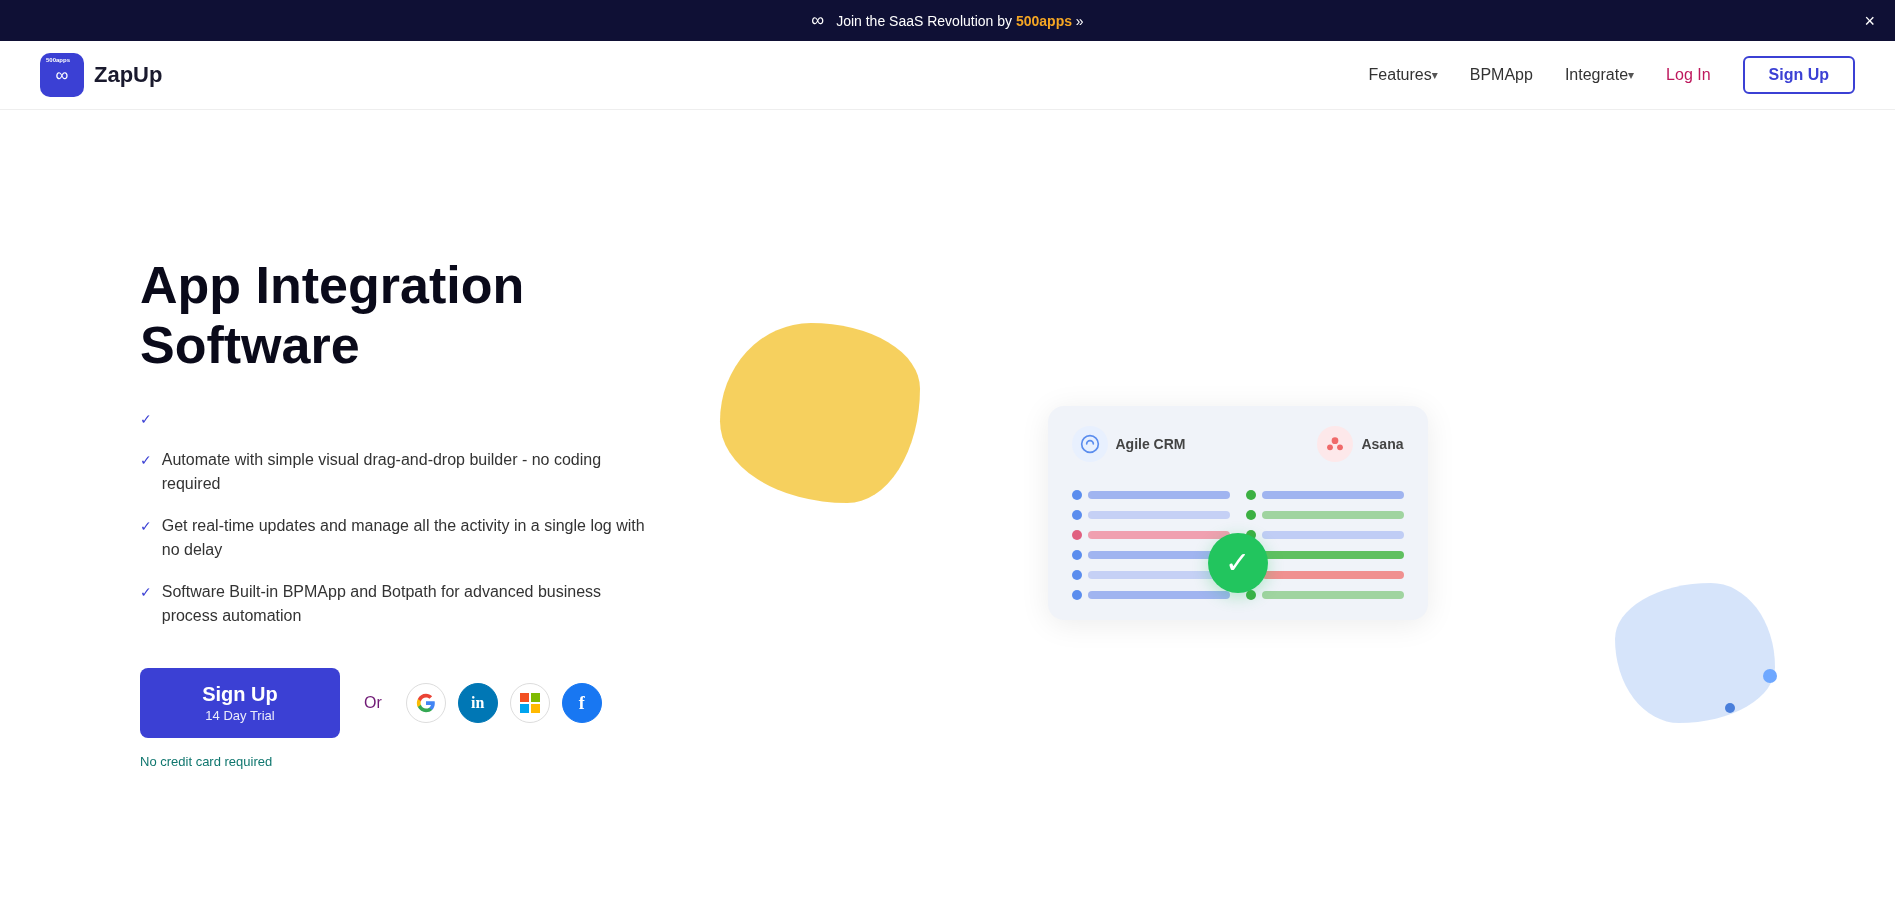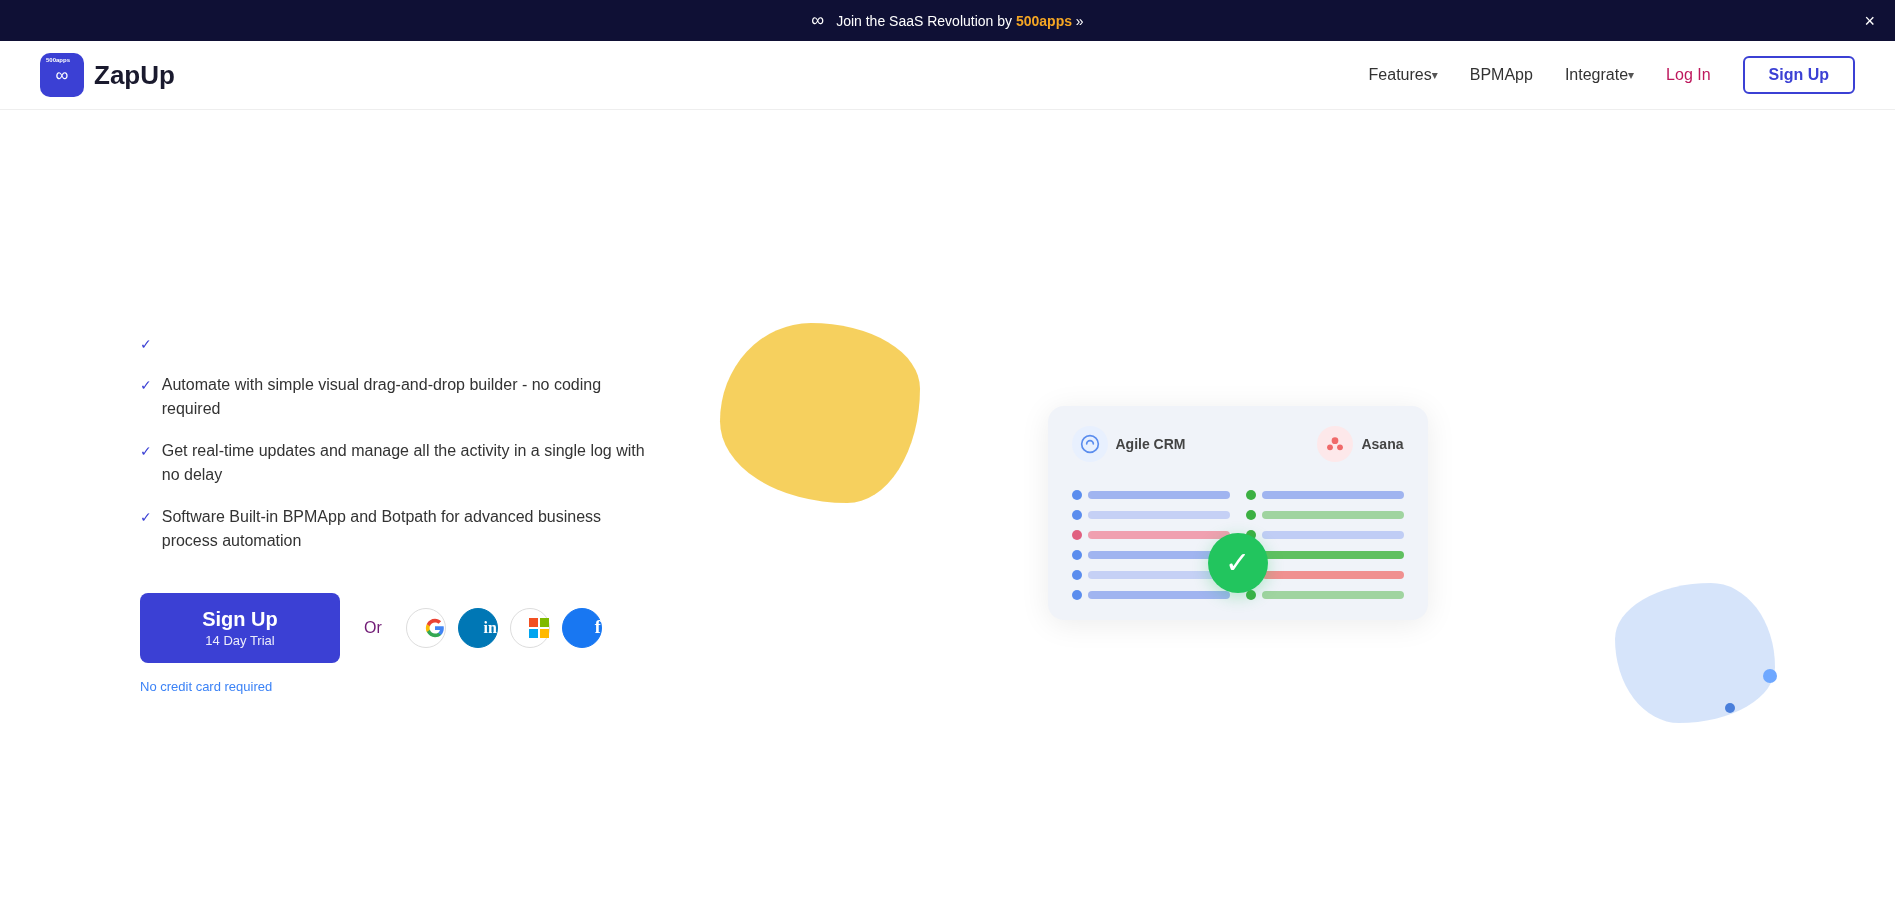--- a/index.html
+++ b/index.html
@@ -62,21 +62,21 @@
     }
     .logo-icon .small-text {
       position: absolute;
       top: 4px;
       left: 6px;
       font-size: 6px;
       color: #fff;
       font-weight: 600;
     }
     .logo-name {
-      font-size: 26px;
+      font-size: 22px;
       font-weight: 700;
       color: #1a1a2e;
     }
     .nav-links {
       display: flex;
       align-items: center;
       gap: 32px;
       list-style: none;
     }
     .nav-links li a {
@@ -176,30 +176,30 @@
       display: flex;
       align-items: center;
       gap: 12px;
     }
     .social-icon {
       width: 40px;
       height: 40px;
       border-radius: 50%;
       display: flex;
       align-items: center;
-      justify-content: flex-end;
+      justify-content: center;
       font-size: 18px;
       cursor: pointer;
       border: 1.5px solid #ddd;
     }
     .social-google { background: #fff; }
     .social-linkedin { background: #0077b5; color: #fff; border-color: #0077b5; }
     .social-microsoft { background: #fff; }
     .social-facebook { background: #1877f2; color: #fff; border-color: #1877f2; }
-    .no-credit { font-size: 13px; color: #3b82f6; margin-top: 8px; }
+    .no-credit { font-size: 13px; color: #0f766e; margin-top: 8px; }
 
     
     .hero-right {
       flex: 1;
       display: flex;
       align-items: center;
       justify-content: center;
       position: relative;
       height: 500px;
     }
@@ -403,20 +403,21 @@
     <li class="signup-btn">
       <a href="#">
         <span>Sign Up</span>
       </a>
     </li>
   </ul>
 </nav>
 
 <section class="hero">
   <div class="hero-left">
+    <h1 class="hero-title">App Integration Software</h1>
     <ul class="hero-features">
       <li>
         <span class="check">✓</span>
       </li>
       <li>
         <span class="check">✓</span>
         <span>Automate with simple visual drag-and-drop builder - no coding required</span>
       </li>
       <li>
         <span class="check">✓</span>

